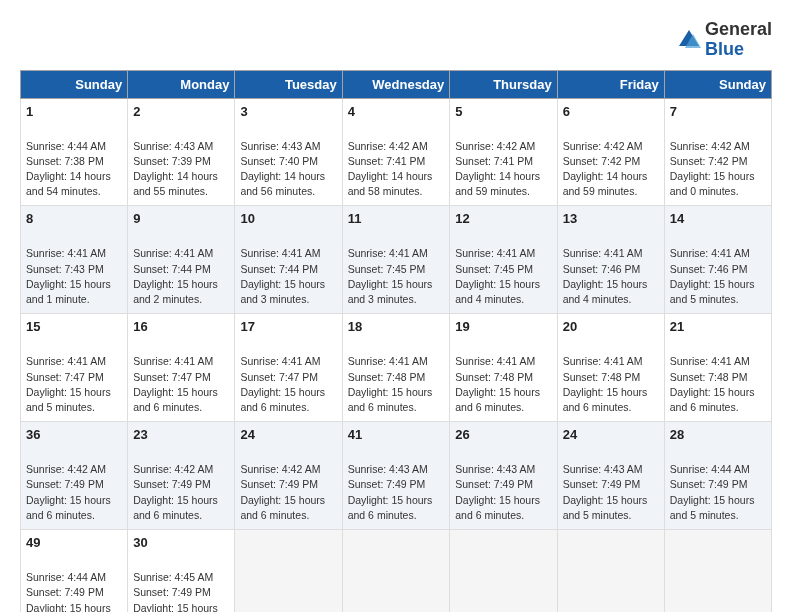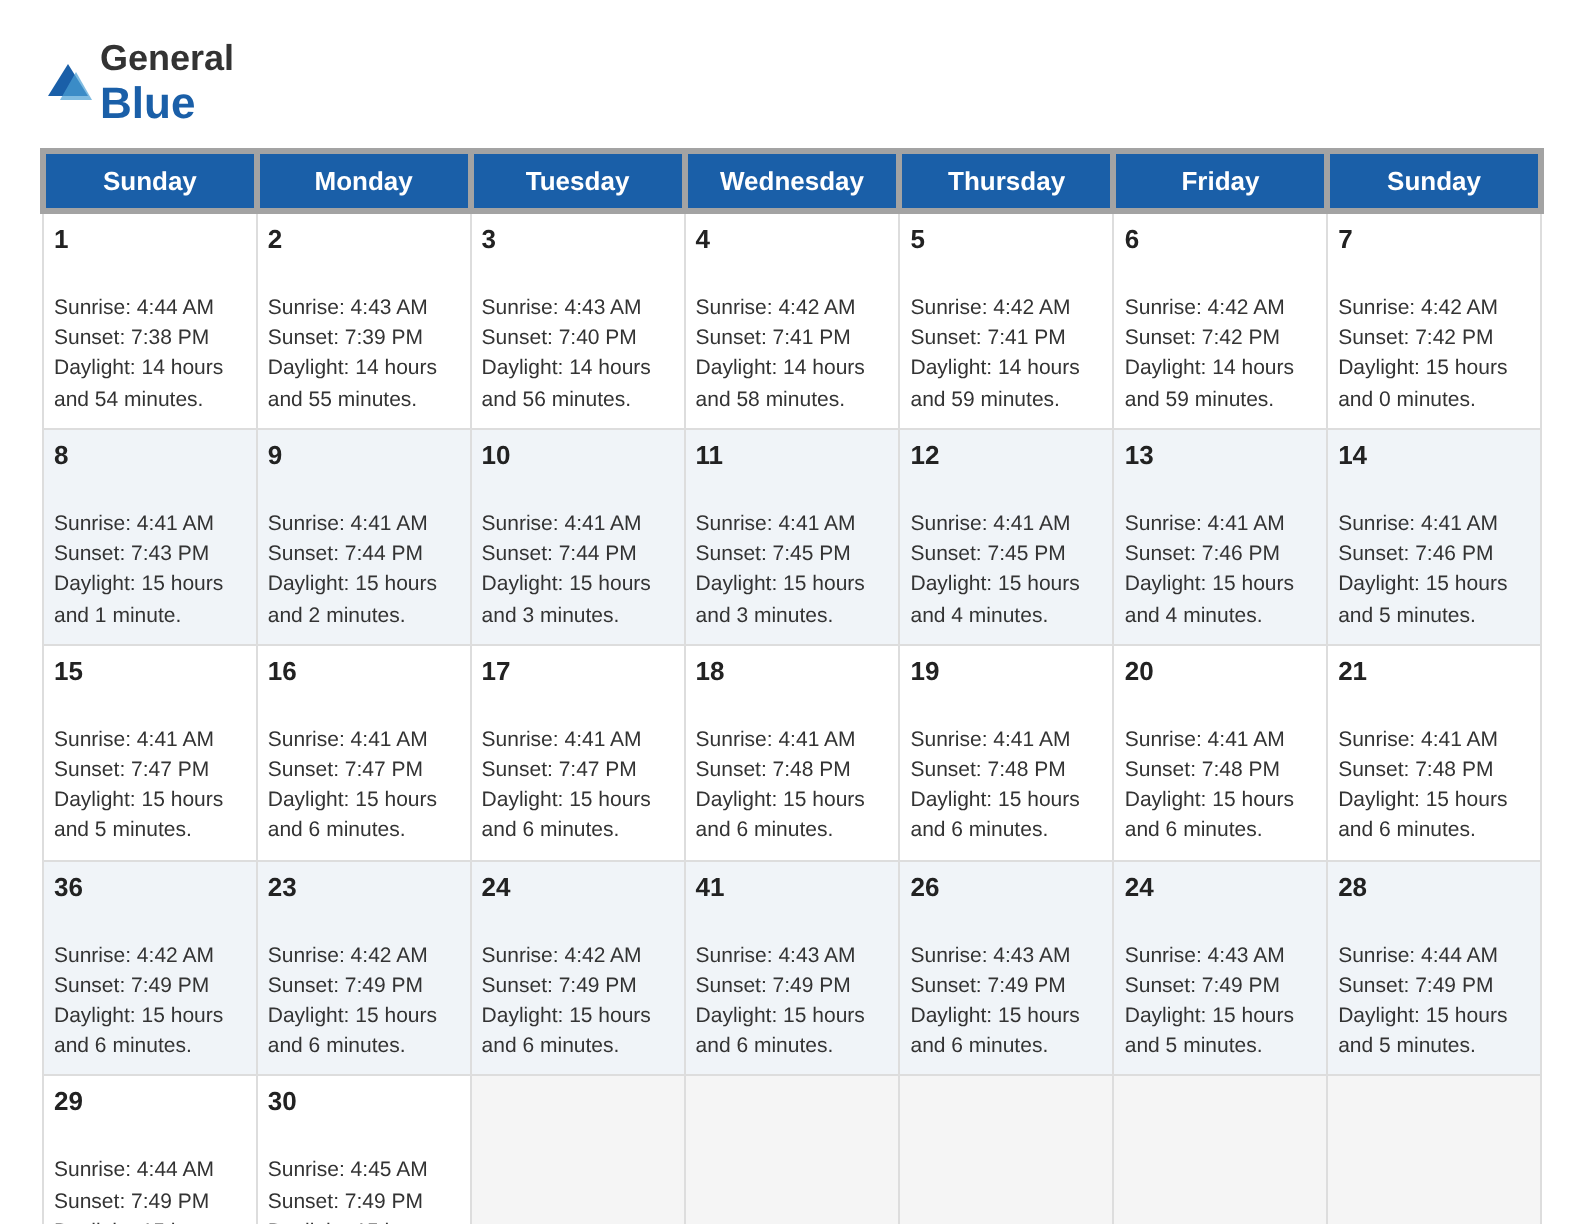--- a/index.html
+++ b/index.html
@@ -5,40 +5,40 @@
     * { box-sizing: border-box; margin: 0; padding: 0; }
     body {
       font-family: Arial, Helvetica, sans-serif;
       background: #fff;
       width: 792px;
       min-height: 612px;
       padding: 20px;
     }
     .header {
       display: flex;
-      justify-content: space-between;
+      justify-content: flex-end;
       align-items: flex-start;
       margin-bottom: 10px;
     }
     .logo {
       display: flex;
       align-items: center;
     }
     .logo-text {
       display: flex;
       flex-direction: column;
       line-height: 1.1;
     }
     .logo-general {
       font-size: 18px;
       font-weight: bold;
       color: #333;
     }
     .logo-blue {
-      font-size: 22px;
+      font-size: 18px;
       font-weight: bold;
       color: #1a5fa8;
     }
     .logo-icon {
       width: 28px;
       height: 28px;
       margin-right: 2px;
     }
     .title-block {
       text-align: right;
@@ -54,24 +54,24 @@
     }
     .calendar {
       width: 100%;
       border-collapse: collapse;
       font-size: 11px;
     }
     .calendar thead th {
       background: #1a5fa8;
       color: #fff;
       padding: 6px 5px;
-      text-align: center;
+      text-align: right;
       font-size: 13px;
       font-weight: bold;
-      border: 3px solid #a3a3a3;
+      border: 1px solid #a3a3a3;
     }
     .calendar tbody tr {
       border-bottom: 1px solid #ccc;
     }
     .calendar tbody td {
       vertical-align: top;
       padding: 5px 5px 6px 5px;
       border: 1px solid #ddd;
       background: #fff;
       width: 108px;
@@ -327,21 +327,21 @@
         <td>
           <span class="day-number">28</span>
           <div class="day-info" style="white-space: pre-line;">Sunrise: 4:44 AM
 Sunset: 7:49 PM
 Daylight: 15 hours
 and 5 minutes.</div>
         </td>
       </tr>
       <tr>
         <td>
-          <span class="day-number">29</span>
+          <span class="day-number">49</span>
           <div class="day-info" style="white-space: pre-line;">Sunrise: 4:44 AM
 Sunset: 7:49 PM
 Daylight: 15 hours
 and 5 minutes.</div>
         </td>
         <td>
           <span class="day-number">30</span>
           <div class="day-info" style="white-space: pre-line;">Sunrise: 4:45 AM
 Sunset: 7:49 PM
 Daylight: 15 hours

